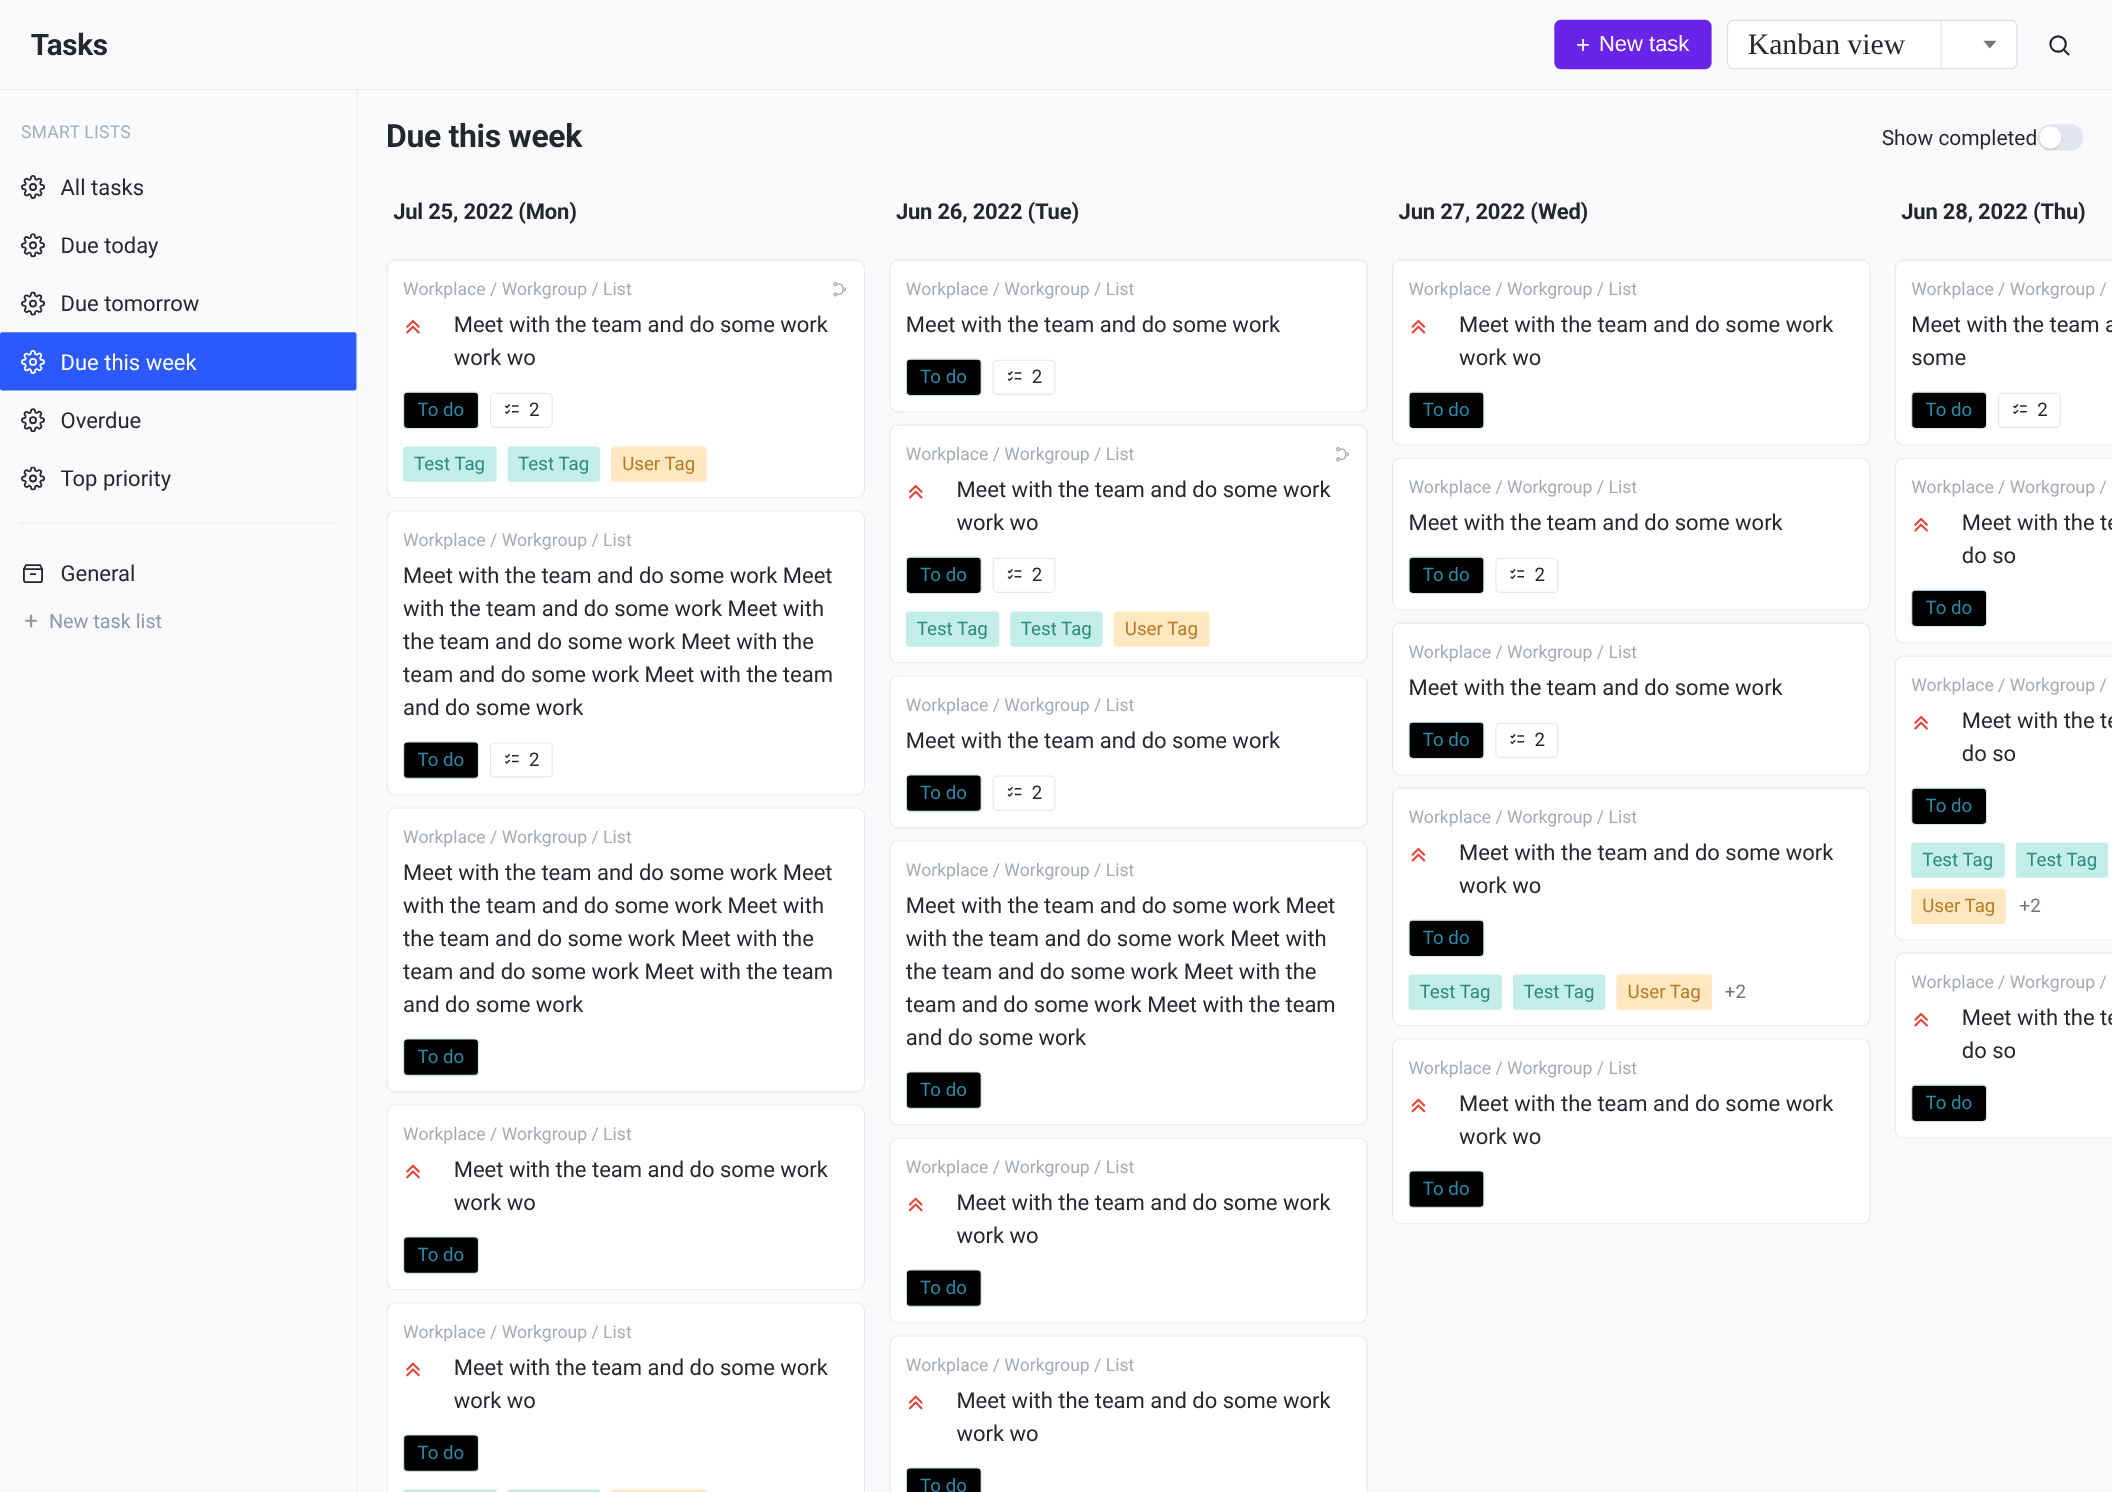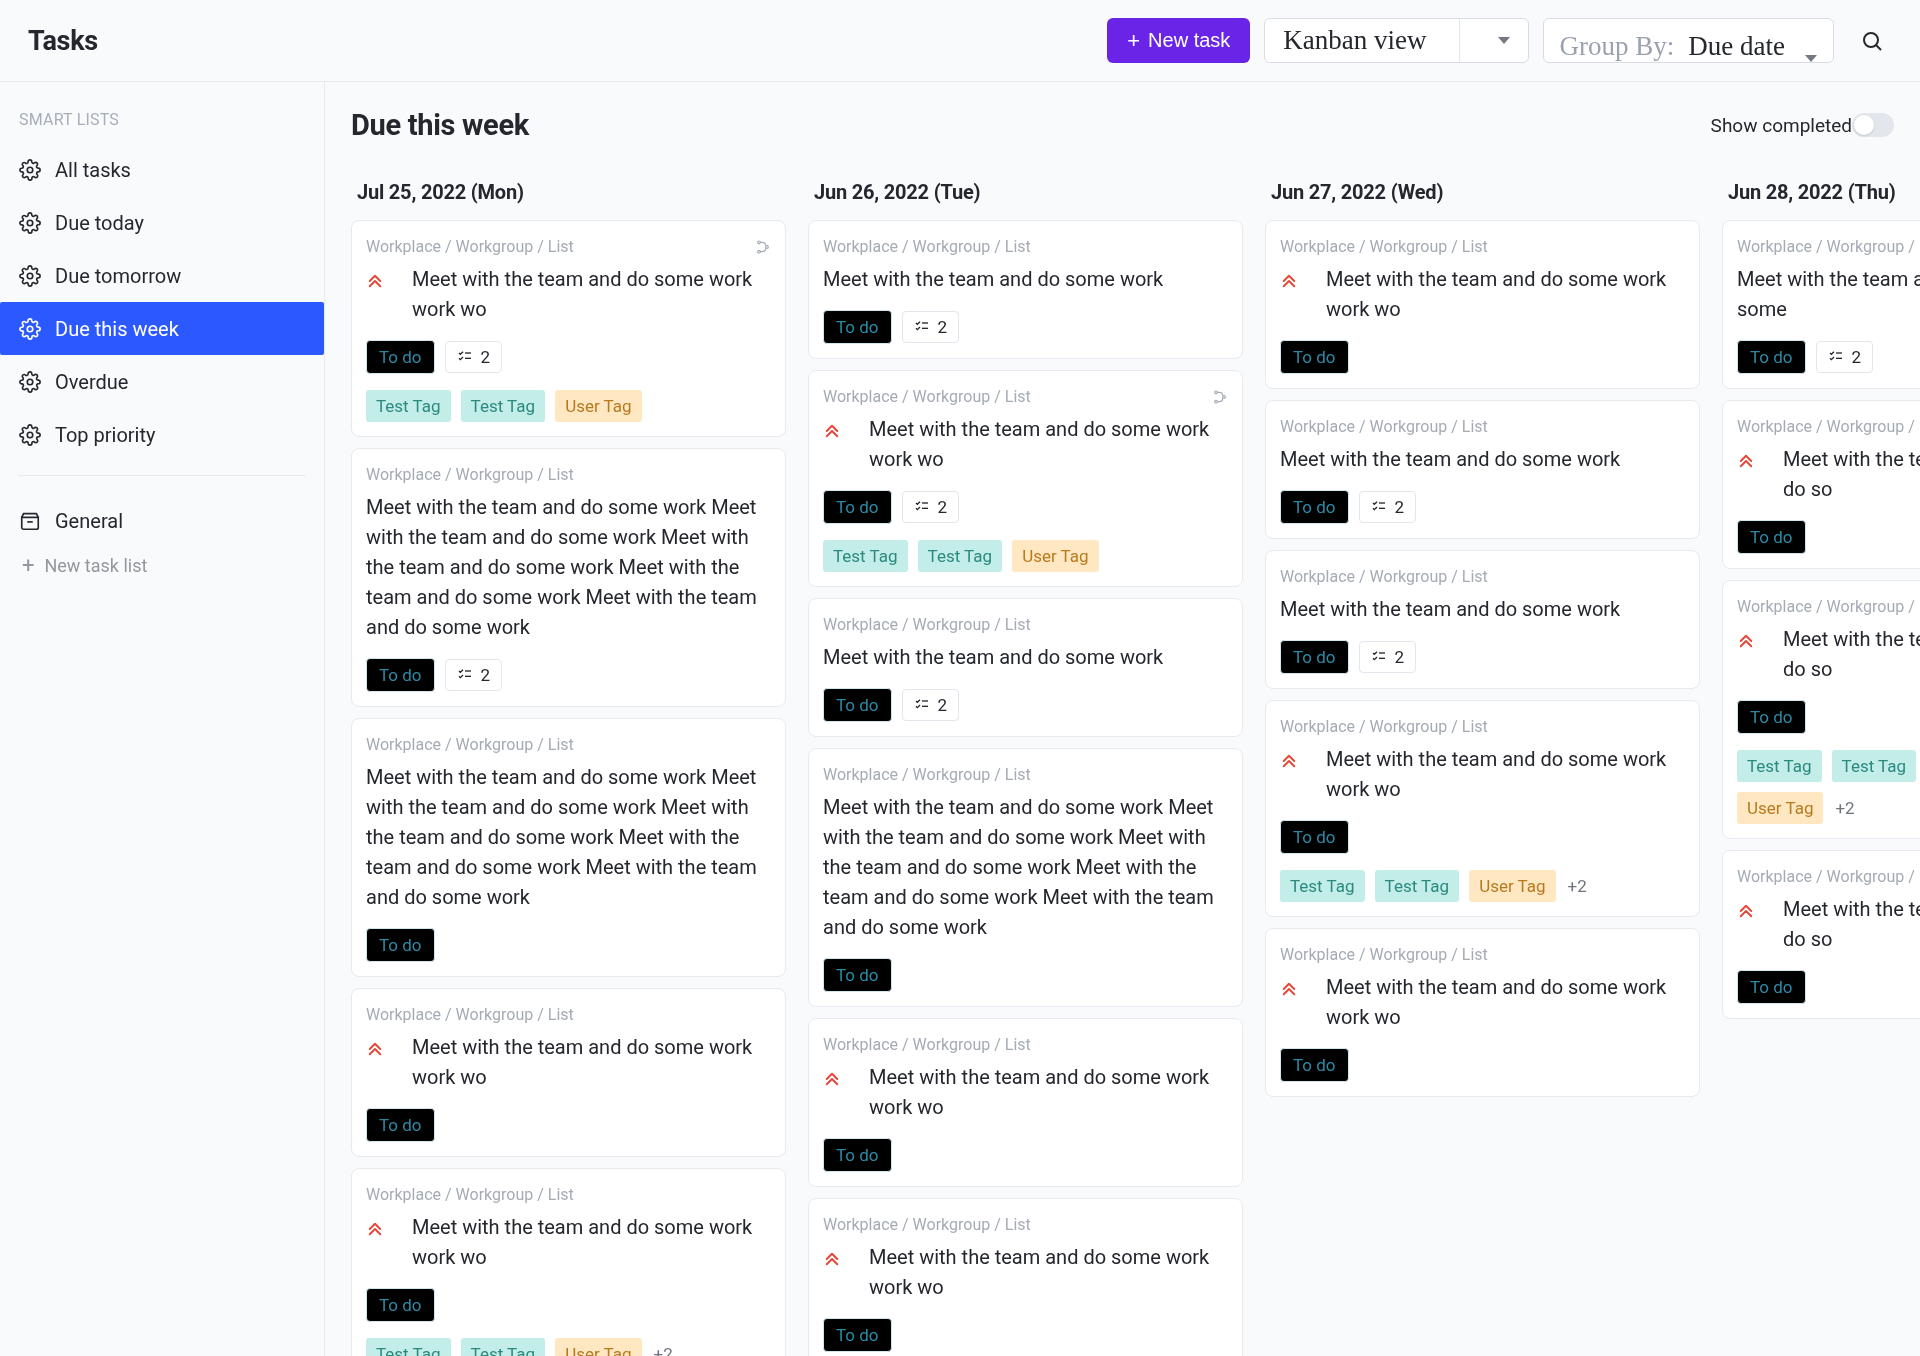--- a/index.html
+++ b/index.html
@@ -38,21 +38,21 @@
 .main { flex: 1; display: flex; flex-direction: column; min-width: 0; }
 .main-header { display: flex; align-items: center; justify-content: space-between; padding: 26px 26px 8px 26px; }
 .page-heading { font-size: 29px; font-weight: 700; letter-spacing: -0.3px; }
 .completed-toggle { display: flex; align-items: center; font-size: 19px; }
 .toggle { width: 42px; height: 24px; background: #e3e6ec; border-radius: 12px; position: relative; cursor: pointer; }
 .toggle::after { content: ""; position: absolute; left: 2px; top: 2px; width: 20px; height: 20px; background: #fff; border-radius: 50%; box-shadow: 0 1px 2px rgba(0,0,0,.15); }
 
 .board { display: flex; gap: 22px; padding: 20px 26px 30px; overflow-x: hidden; flex: 1; }
 .column { width: 435px; flex: 0 0 435px; display: flex; flex-direction: column; }
 .column.narrow { width: 290px; flex: 0 0 290px; }
-.col-title { font-size: 20px; font-weight: 700; margin: 10px 6px 16px; letter-spacing: -0.2px; }
+.col-title { font-size: 20px; font-weight: 700; margin: 10px 6px 32px; letter-spacing: -0.2px; }
 
 .card { background: #fff; border: 1px solid #e7e9ee; border-radius: 8px; padding: 16px 14px 14px; margin-bottom: 11px; }
 .card .crumb { font-size: 16px; color: #a5abb5; margin-bottom: 8px; display: flex; align-items: center; justify-content: space-between; }
 .card .crumb .branch-icon { width: 16px; height: 16px; }
 .card .title-row { display: flex; align-items: flex-start; gap: 28px; font-size: 20px; line-height: 1.5; }
 .card .title-row .prio { width: 18px; height: 18px; margin-top: 4px; flex: 0 0 18px; }
 .card .title-row .title-text { flex: 1; word-break: break-word; }
 .card .chips { display: flex; gap: 10px; margin-top: 16px; align-items: center; flex-wrap: wrap; }
 .chip-todo { border: 1px solid #cfe6ee; color: #2c8aa6; font-size: 17px; padding: 6px 12px; border-radius: 4px; background: #000000; }
 .chip-sub { border: 1px solid #e3e6ec; display: inline-flex; align-items: center; gap: 8px; font-size: 17px; padding: 5px 11px; border-radius: 4px; }
@@ -81,25 +81,20 @@
     </button>
     <div class="selector split">
       <div class="part">
           <span>Kanban view</span>
         </div>
       <div class="divider"></div>
       <div class="part">
           <span class="chev"></span>
         </div>
     </div>
-    <div class="selector">
-      <span class="label-muted">Group By:</span>
-      <span>Due date</span>
-      <span class="chev"></span>
-    </div>
     <button class="search-icon-btn">
       <svg viewBox="0 0 24 24" fill="none" stroke-width="2">
           <circle cx="11" cy="11" r="7"></circle>
           <line x1="21" y1="21" x2="16" y2="16"></line>
         </svg>
     </button>
   </div>
 
   <div class="body">
 

